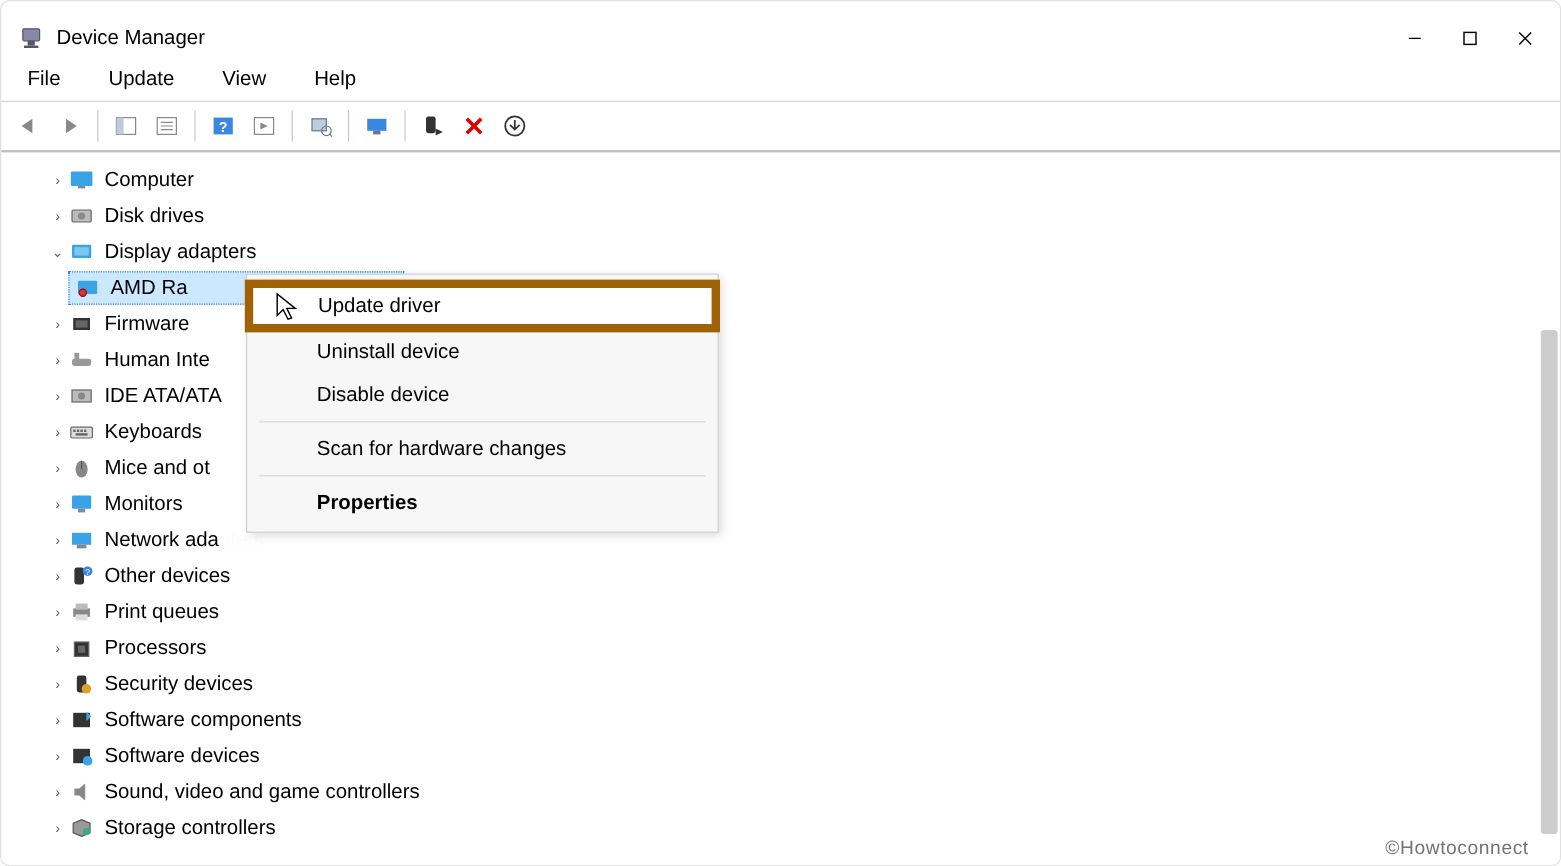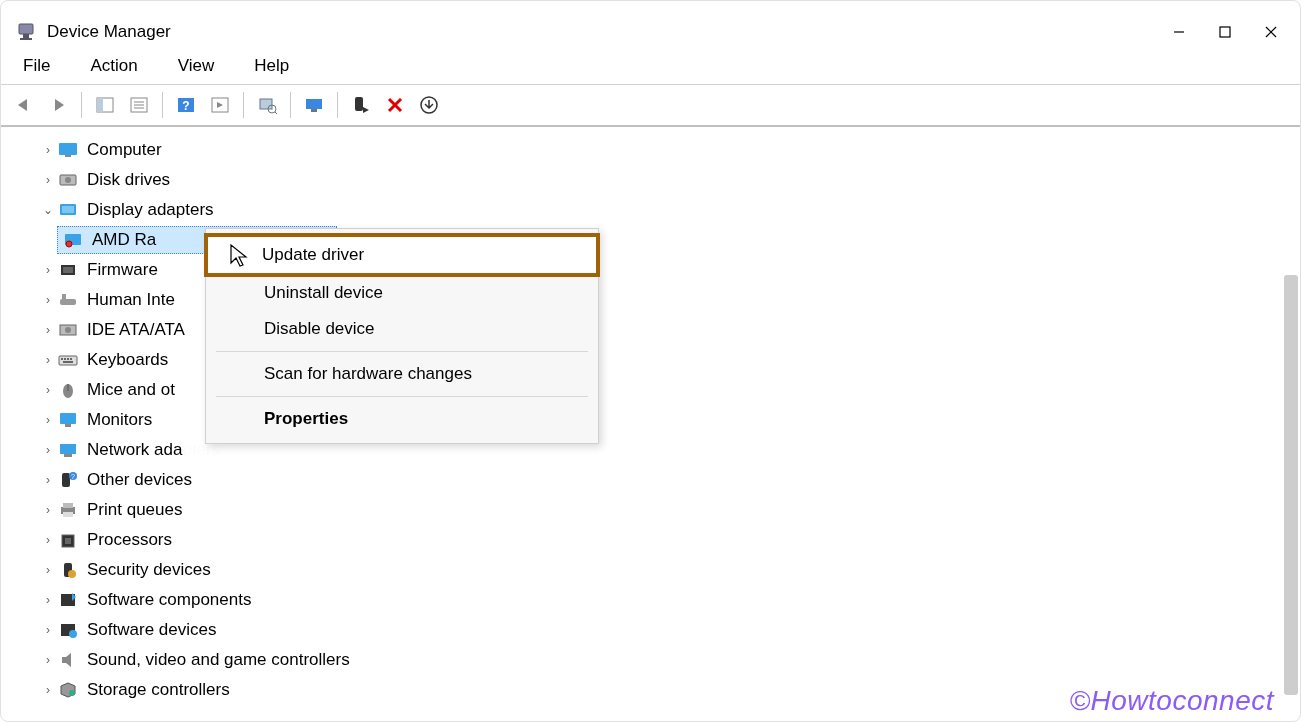--- a/index.html
+++ b/index.html
@@ -30,29 +30,29 @@
   display: inline-flex; align-items: center; height: 28px;
   background: #cce8ff; border: 1px dotted #3a87c9; padding-right: 180px;
 }
 
 .context-menu {
   position: absolute; left: 204px; top: 101px; width: 394px;
   background: #f7f7f7; border: 1px solid #d0d0d0; box-shadow: 3px 3px 8px rgba(0,0,0,0.15);
   padding: 6px 0; z-index: 10;
 }
 .cm-item { height: 36px; display: flex; align-items: center; padding-left: 58px; font-size: 17px; }
-.cm-item.highlight { background: #fff; border: 4px solid #a16207; padding-left: 54px; margin: -2px; z-index: 11; position: relative; height: 44px; }
+.cm-item.highlight { background: #fff; border: 7px solid #a16207; padding-left: 54px; margin: -2px; z-index: 11; position: relative; height: 44px; }
 .cm-sep { height: 1px; background: #d8d8d8; margin: 4px 10px; }
 .cm-item.bold { font-weight: 700; text-align: right; }
 
 .cursor { position: absolute; left: 228px; top: 116px; z-index: 20; }
 
 .scrollbar { position: absolute; right: 2px; top: 148px; width: 14px; height: 420px; background: #cdcdcd; border-radius: 3px; }
 
-.watermark { position: absolute; right: 26px; bottom: 4px; font-size: 28px; color: #8b5cf6; letter-spacing: 0.5px; font-style: italic; }
+.watermark { position: absolute; right: 26px; bottom: 4px; font-size: 16px; color: #737373; letter-spacing: 0.5px; }
 </style>
 </head>
 <body>
 
 <div class="window">
 
   <div class="title-bar">
     <span class="app-icon">
       <svg width="20" height="20" viewBox="0 0 20 20">
           <rect x="3" y="2" width="14" height="10" rx="1" fill="#88a" stroke="#556" stroke-width="1"></rect>
@@ -74,21 +74,21 @@
     <div class="win-btn">
         <svg width="14" height="14">
           <line x1="2" y1="2" x2="12" y2="12"></line>
           <line x1="12" y1="2" x2="2" y2="12"></line>
         </svg>
       </div>
   </div>
 
   <div class="menu-bar">
     <span class="menu-item">File</span>
-    <span class="menu-item">Action</span>
+    <span class="menu-item">Update</span>
     <span class="menu-item">View</span>
     <span class="menu-item">Help</span>
   </div>
 
   <div class="toolbar">
     <div class="tb-btn">
         <svg width="22" height="18">
           <path d="M14 3 L5 9 L14 15 Z" fill="#888"></path>
         </svg>
       </div>

